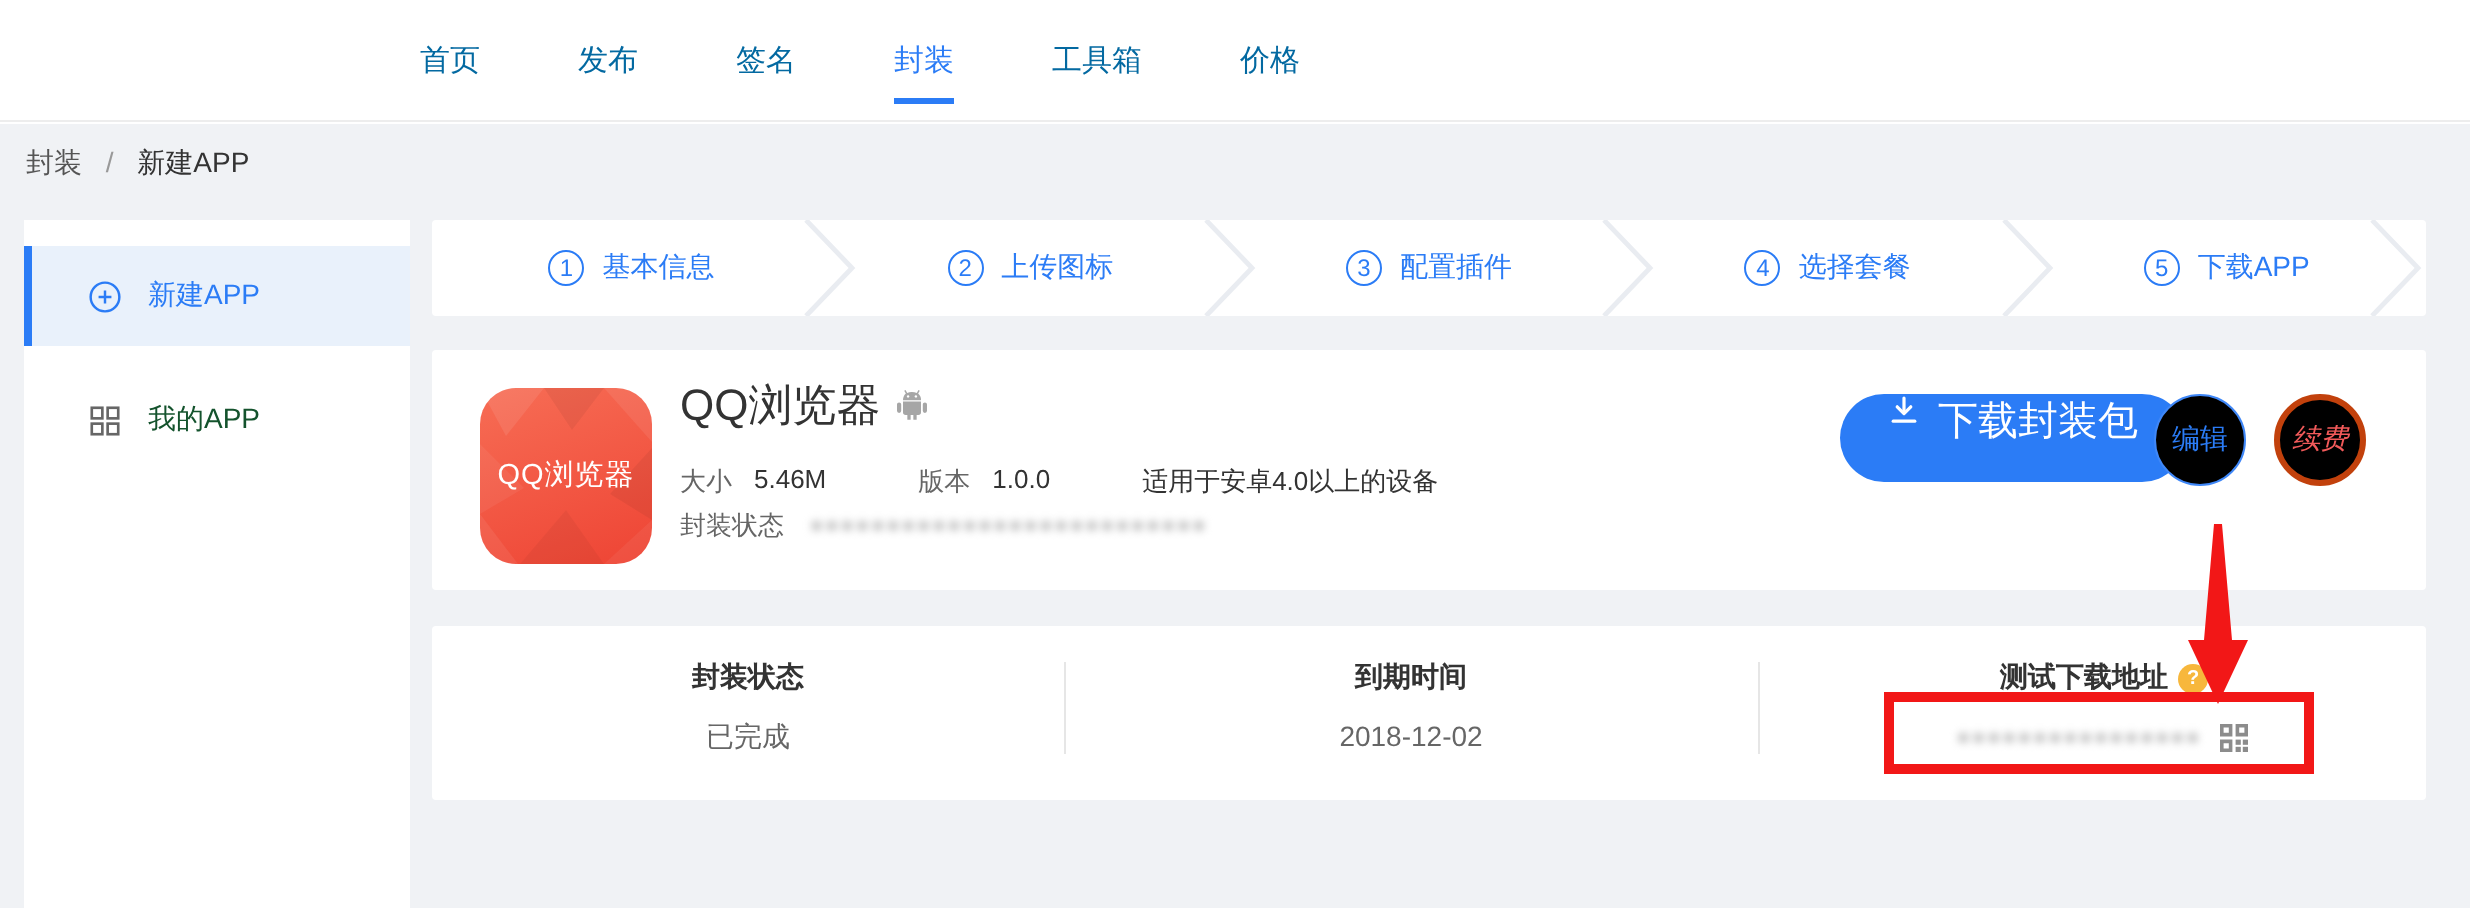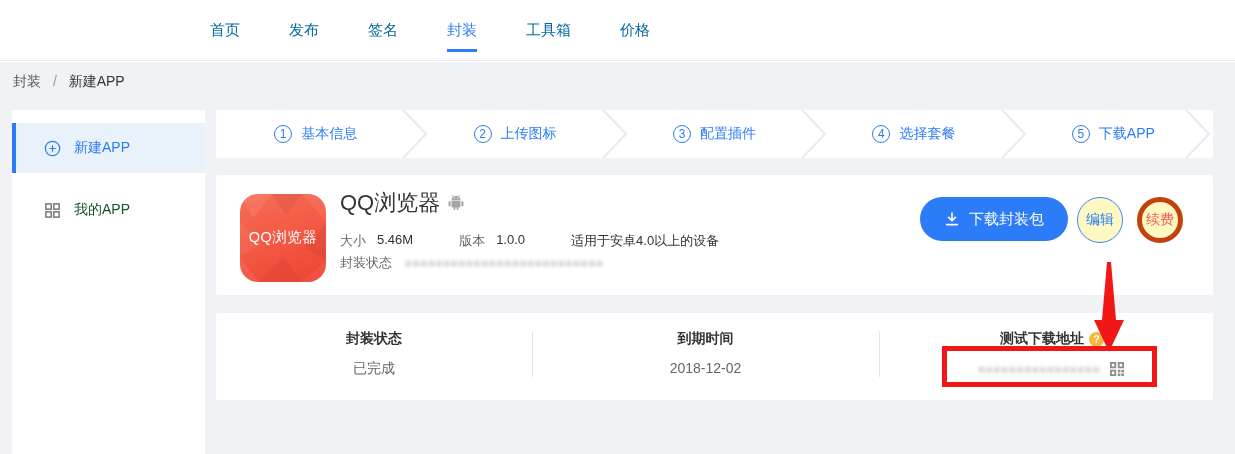--- a/index.html
+++ b/index.html
@@ -45,27 +45,27 @@
     color:#fff; font-size:14.5px; letter-spacing:.5px; }
   .app-title-row { position:absolute; left:124px; top:13px; display:flex; align-items:center; gap:7px; }
   .app-title { font-size:22px; color:#333; }
   .meta-row { position:absolute; left:124px; top:57px; font-size:13px; color:#333; display:flex; align-items:flex-end; }
   .meta-row .lbl { color:#666; margin-right:11px; }
   .meta-row .grp { margin-right:46px; display:flex; }
   .sig-row { position:absolute; left:124px; top:79px; font-size:13px; display:flex; align-items:center; }
   .sig-row .lbl { color:#666; margin-right:13px; }
   .redacted { color:#b3b3b3; filter:blur(2.2px); font-size:11px; letter-spacing:1px; white-space:nowrap; user-select:none; }
   .btn-download { position:absolute; left:704px; top:22px; height:44px; padding:0 24px;
-    background:#2b7cf6; border:none; border-radius:22px; color:#fff; font-size:15px;
-    display:flex; align-items:center; gap:9px; cursor:pointer; font-family:inherit; }
+    background:#2b7cf6; border:none; border-radius:22px; color:#fff; font-size:20px;
+    display:flex; align-items:flex-start; gap:9px; cursor:pointer; font-family:inherit; }
   .btn-round { position:absolute; top:22px; width:46px; height:46px; border-radius:50%;
-    background:#fef9c3; font-size:14px; display:flex; align-items:center; justify-content:center;
+    background:#000000; font-size:14px; display:flex; align-items:center; justify-content:center;
     cursor:pointer; font-family:inherit;text-align:right; }
   .btn-edit { left:861px; border:1px solid #3f87f7; color:#2b7cf6; }
-  .btn-renew { left:921px; border:5px solid #c2410c; color:#f25a5a; }
+  .btn-renew { left:921px; border:3px solid #c2410c; color:#f25a5a;font-style:italic; }
   
   .status-card { position:absolute; left:216px; top:313px; width:997px; height:87px; background:#fff; border-radius:2px; }
   .status-col { position:absolute; top:0; height:87px; text-align:center; }
   .col-1 { left:0; width:316px; } .col-2 { left:316px; width:347px; } .col-3 { left:663px; width:346px; }
   .v-divider { position:absolute; top:18px; width:1px; height:46px; background:#e6e6e6; }
   .divider-1 { left:316px; } .divider-2 { left:663px; }
   .status-label { margin-top:17px; font-size:14px; font-weight:bold; color:#333;
     display:inline-flex; align-items:center; gap:5px; }
   .status-value { margin-top:12px; font-size:14px; color:#666; display:flex; align-items:center; justify-content:center; gap:7px; }
   .help-badge { width:15px; height:15px; border-radius:50%; background:#f7b73c; color:#fff;

